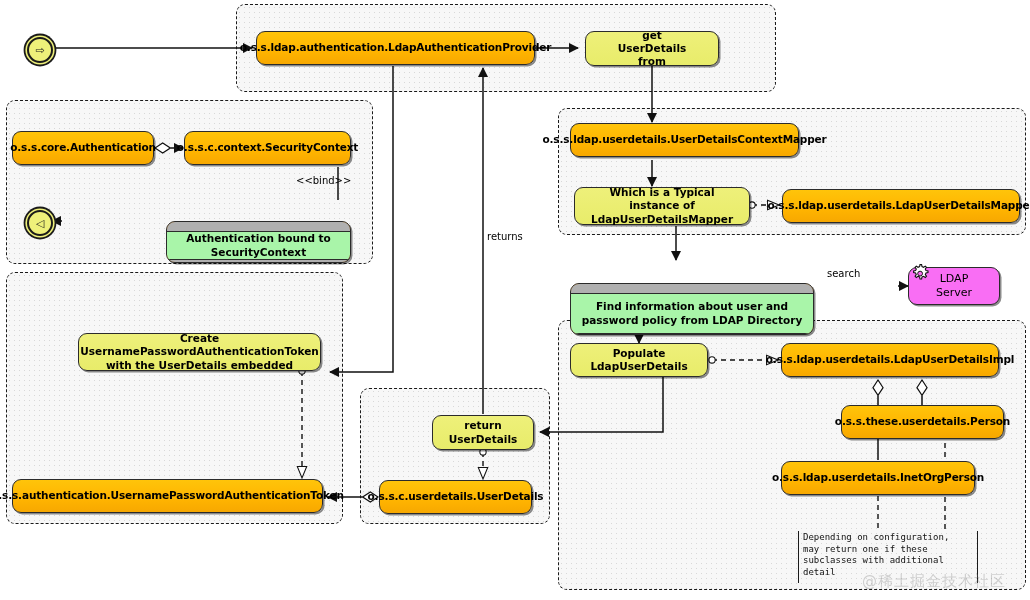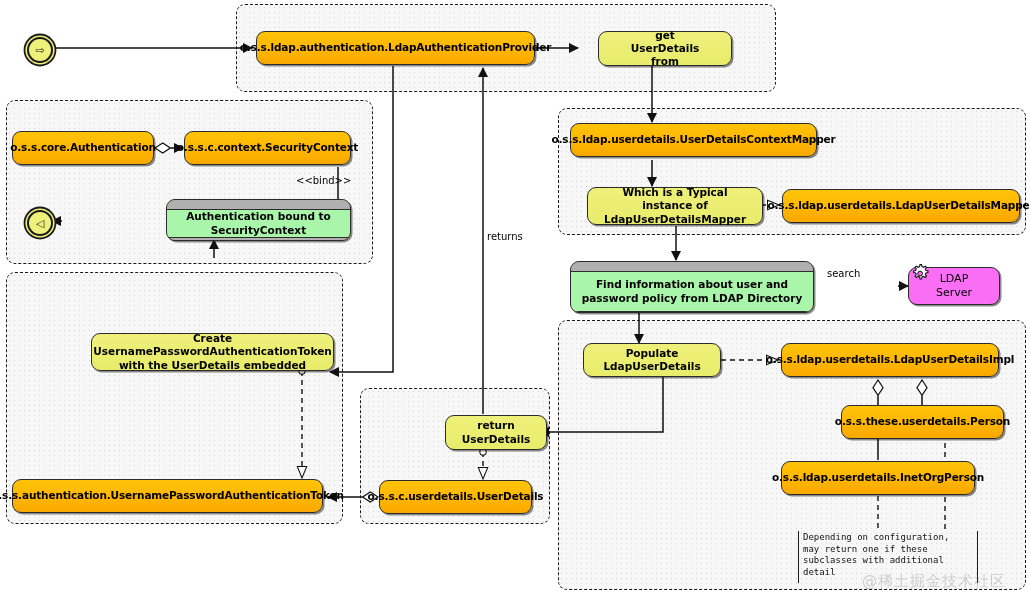--- a/index.html
+++ b/index.html
@@ -45,39 +45,39 @@
     box-shadow: 1.5px 1.5px 0px rgba(0,0,0,0.45);
   }
   .node.cls {            
     background: linear-gradient(180deg,#ffc40a 0%, #ffb400 60%, #f7a800 100%);
     font-weight: 600;
     letter-spacing: -0.15px;
   }
   .node.act {            
     background: linear-gradient(180deg,#eef07a 0%, #e8ec6a 100%);
     font-weight: 600;
-    margin-left: 13px;
   }
   .node.server {         
     background: #f96ef4;
     font-weight: 500;
     font-size: 11px;
   }
 
   
   .band-box {
     position: absolute;
     box-sizing: border-box;
     border: 1.4px solid #2b2b2b;
     border-radius: 9px;
     background: #a16207;
     overflow: hidden;
     box-shadow: 1.5px 1.5px 0px rgba(0,0,0,0.45);
     display: flex;
     flex-direction: column;
+    margin-top: 22px;
   }
   .band-box .cap { flex: 0 0 9px; background:#b0b0b0; }
   .band-box .mid {
     flex: 1 1 auto;
     background: #a9f5a9;
     border-top: 1.2px solid #2b2b2b;
     border-bottom: 1.2px solid #2b2b2b;
     display: flex; align-items: center; justify-content: center;
     text-align: center;
     font-size: 10.5px;
@@ -268,21 +268,21 @@
   <div class="node act" style="left:432px; top:415px; width:102px; height:35px;">
     <span>return UserDetails</span>
   </div>
 
   <div class="node cls" style="left:379px; top:480px; width:153px; height:34px;">
     <span>o.s.s.c.userdetails.UserDetails</span>
   </div>
 
   <div class="lbl" style="left:487px; top:231px;">returns</div>
 
-  <div class="node cls" style="left:570px; top:123px; width:247px; height:34px;">
+  <div class="node cls" style="left:570px; top:123px; width:229px; height:34px;">
     <span>o.s.s.ldap.userdetails.UserDetailsContextMapper</span>
   </div>
 
   <div class="node act" style="left:574px; top:187px; width:176px; height:38px; white-space:pre-line;">
     <span>Which is a Typical instance of
 LdapUserDetailsMapper</span>
   </div>
 
   <div class="node cls" style="left:782px; top:189px; width:238px; height:34px;">
     <span>o.s.s.ldap.userdetails.LdapUserDetailsMapper</span>

